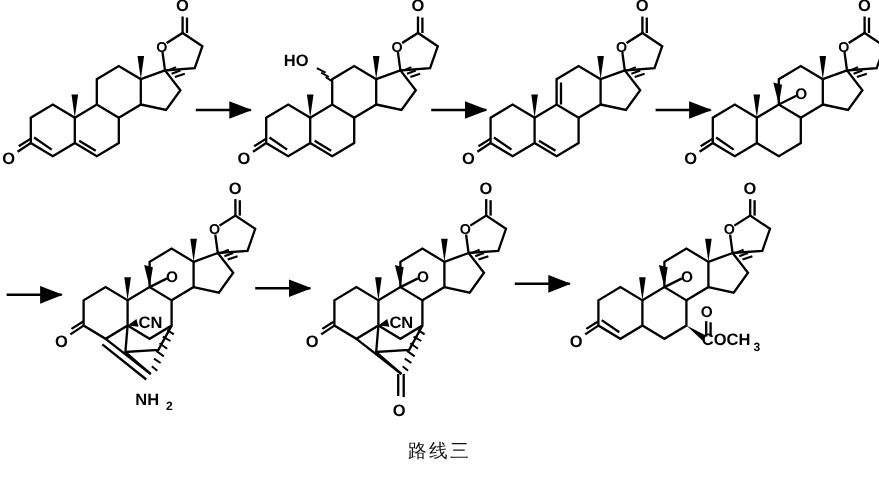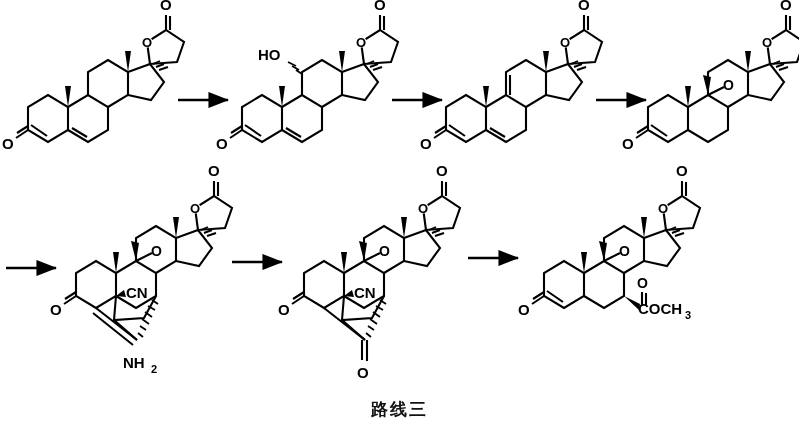--- a/index.html
+++ b/index.html
@@ -10,21 +10,21 @@
     overflow:hidden;
     position:relative;
   }
   #scheme{position:absolute;left:0;top:0;width:799px;height:441px;}
   .cap{
     position:absolute;
     left:0;top:398px;width:799px;
     text-align:center;
     font-family:"DejaVu Sans", sans-serif;
     font-size:17px;
-    font-weight:700;
+    font-weight:400;
     letter-spacing:2px;
     color:#111;
   }
   svg text{font-family:"Liberation Sans", sans-serif;font-weight:700;}
 </style>
 </head>
 <body>
 
 <svg id="scheme" viewBox="0 0 799 441">
 

